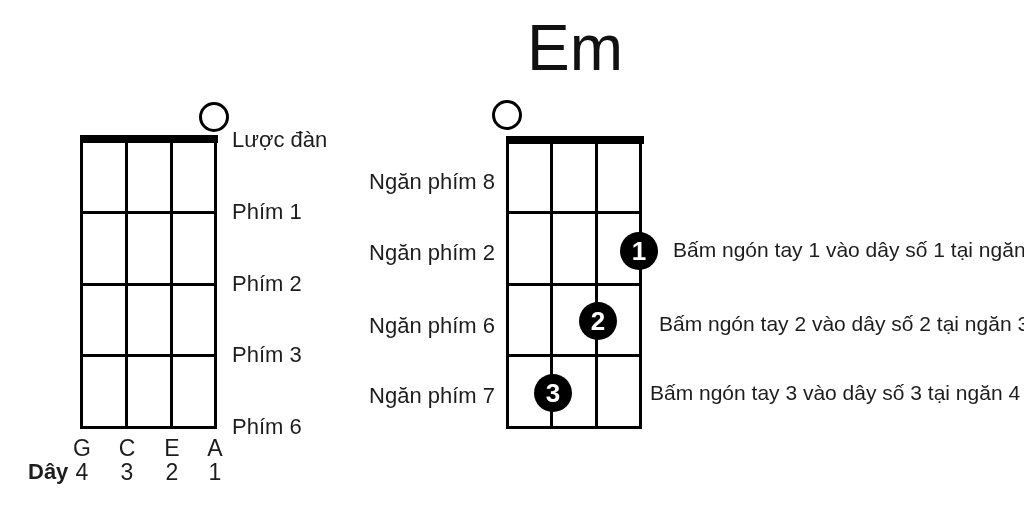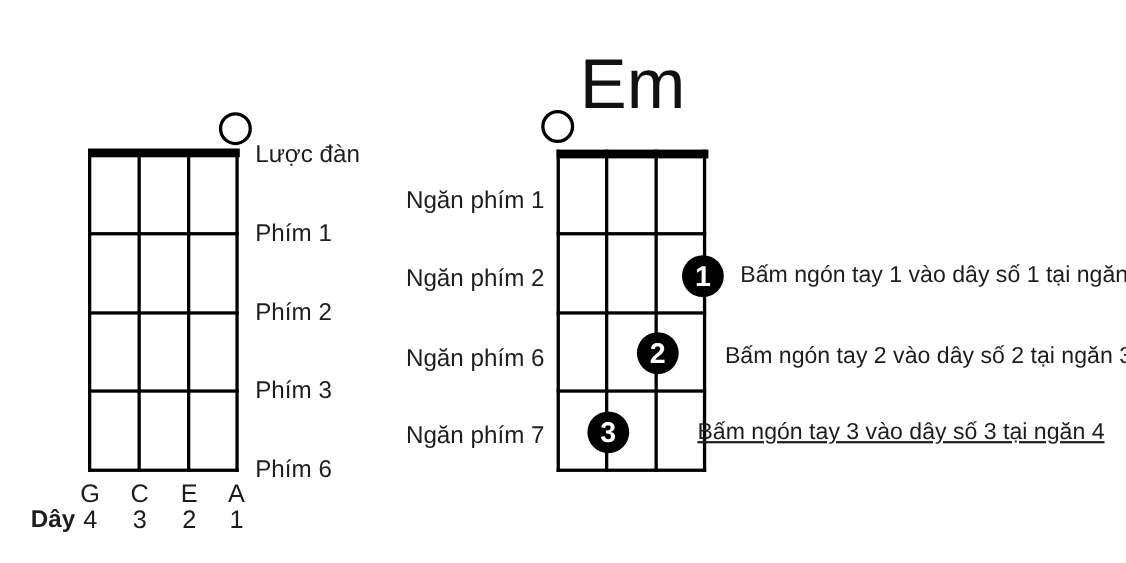--- a/index.html
+++ b/index.html
@@ -61,51 +61,51 @@
     <div class="letter" style="left:172px; top:436px;">E</div>
     <div class="letter" style="left:215px; top:436px;">A</div>
 
     <div class="lbl" style="left:28px; top:460px;font-weight:bold;">Dây</div>
     <div class="letter" style="left:82px;  top:460px;">4</div>
     <div class="letter" style="left:127px; top:460px;">3</div>
     <div class="letter" style="left:172px; top:460px;">2</div>
     <div class="letter" style="left:215px; top:460px;">1</div>
   </div>
 
-  <div class="title" style="left:508px; top:14px; width:134px;margin-top:28px;">Em</div>
+  <div class="title" style="left:508px; top:14px; width:134px;">Em</div>
 
   <div>
     <div class="ocircle" style="left:492px; top:100px;"></div>
     <div class="nut" style="left:506px; top:136px; width:138px;"></div>
 
     <div class="vline" style="left:506px; top:136px; height:293px;"></div>
     <div class="vline" style="left:550px; top:136px; height:293px;"></div>
     <div class="vline" style="left:595px; top:136px; height:293px;"></div>
     <div class="vline" style="left:639px; top:136px; height:293px;"></div>
 
     <div class="hline" style="left:506px; top:211px; width:136px;"></div>
     <div class="hline" style="left:506px; top:283px; width:136px;"></div>
     <div class="hline" style="left:506px; top:354px; width:136px;"></div>
     <div class="hline" style="left:506px; top:426px; width:136px;"></div>
 
-    <div class="lbl lbl-right" style="left:355px; top:170px; width:140px;">Ngăn phím 1</div>
+    <div class="lbl lbl-right" style="left:355px; top:170px; width:140px;">Ngăn phím 8</div>
     <div class="lbl lbl-right" style="left:355px; top:241px; width:140px;">Ngăn phím 2</div>
     <div class="lbl lbl-right" style="left:355px; top:314px; width:140px;">Ngăn phím 6</div>
     <div class="lbl lbl-right" style="left:355px; top:384px; width:140px;">Ngăn phím 7</div>
 
     <div class="dot" style="left:620px; top:232px;">
       <span>1</span>
     </div>
     <div class="dot" style="left:579px; top:302px;">
       <span>2</span>
     </div>
     <div class="dot" style="left:534px; top:374px;">
       <span>3</span>
     </div>
   </div>
 
   <div>
     <div class="instr" style="left:673px; top:238px;">Bấm ngón tay 1 vào dây số 1 tại ngăn 2</div>
     <div class="instr" style="left:659px; top:312px;">Bấm ngón tay 2 vào dây số 2 tại ngăn 3</div>
-    <div class="instr" style="left:634px; top:381px;text-decoration:underline;">Bấm ngón tay 3 vào dây số 3 tại ngăn 4</div>
+    <div class="instr" style="left:650px; top:381px;">Bấm ngón tay 3 vào dây số 3 tại ngăn 4</div>
   </div>
 
 </div>
 
 </body></html>

